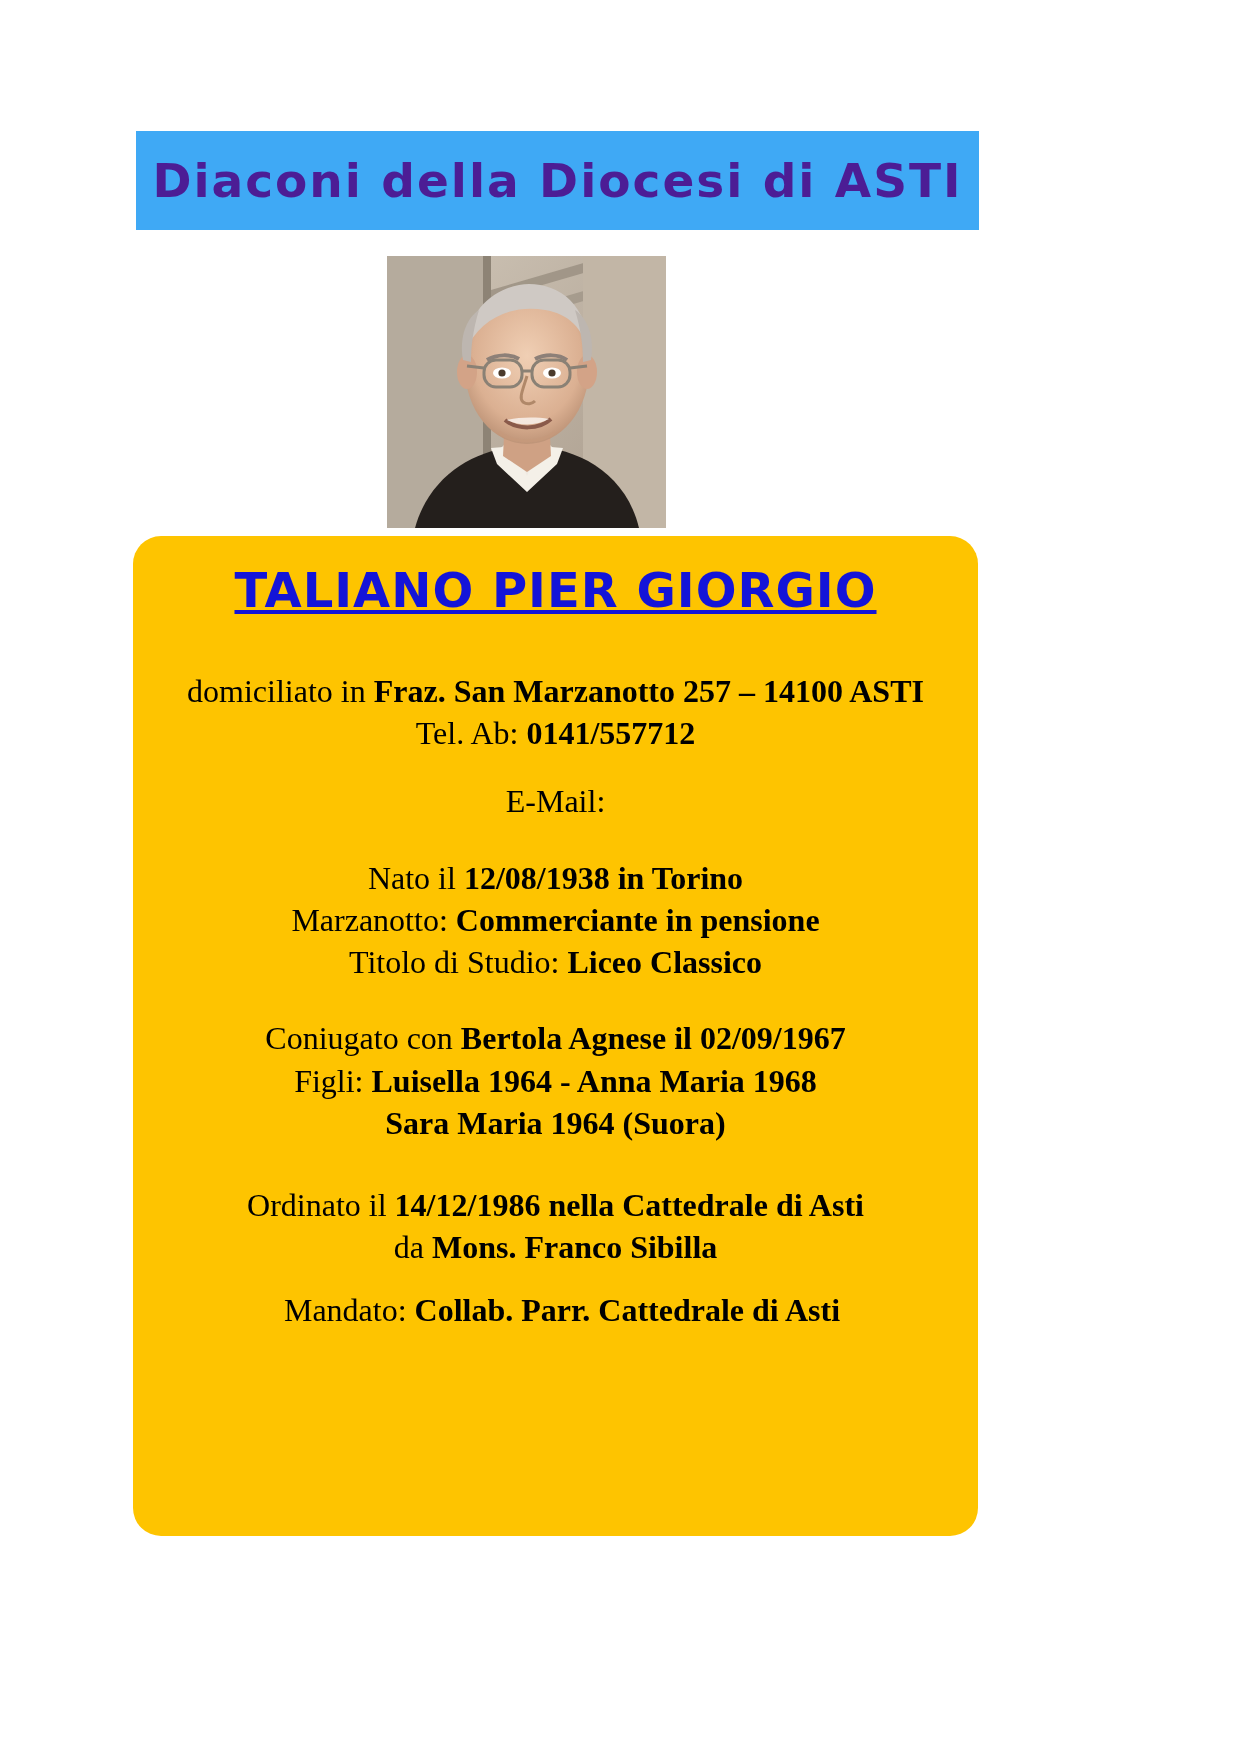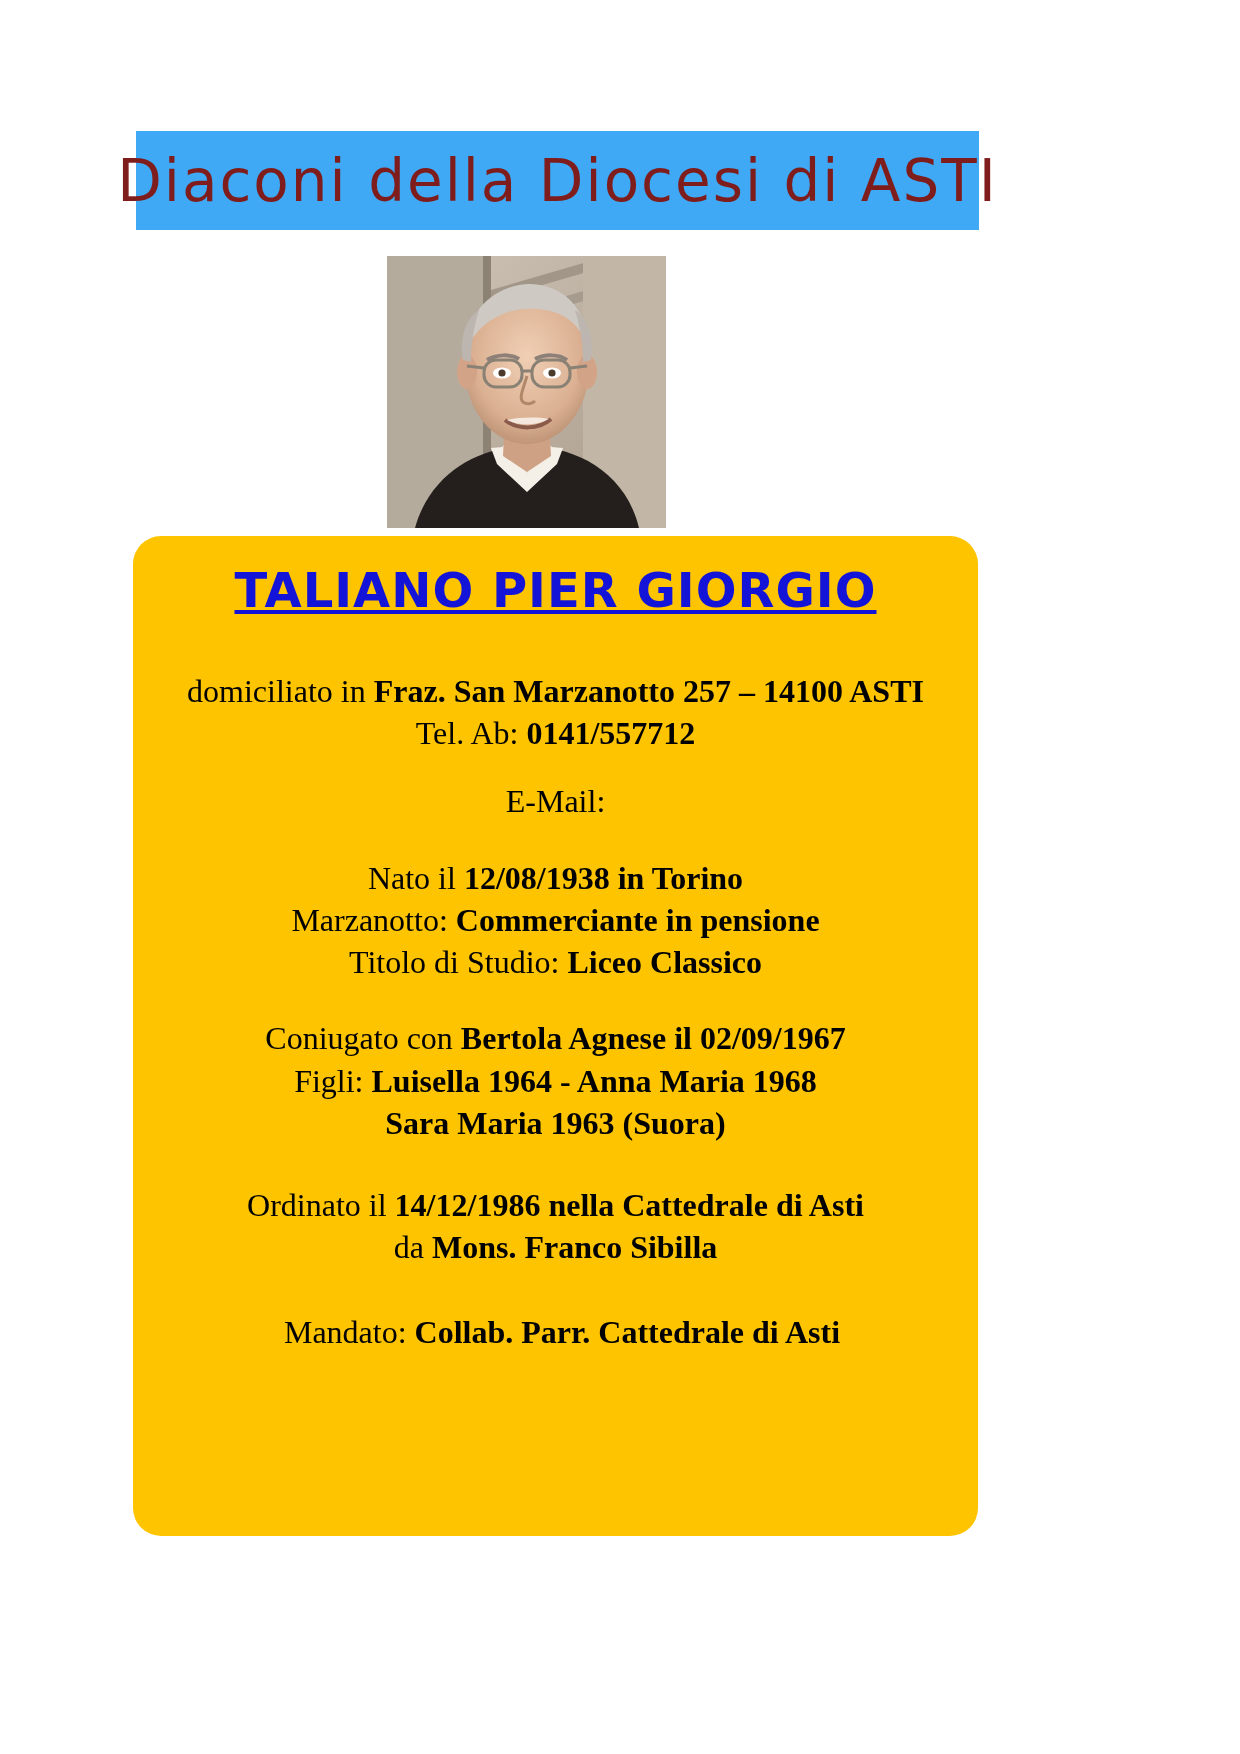--- a/index.html
+++ b/index.html
@@ -29,23 +29,23 @@
     top: 131px;
     width: 843px;
     height: 99px;
     background: #3fa9f5;
     display: flex;
     align-items: center;
     justify-content: center;
   }
   .header-title {
     font-family: "DejaVu Sans", sans-serif;
-    font-weight: normal;
-    font-size: 58px;
-    color: #7f1d1d;
+    font-weight: bold;
+    font-size: 47px;
+    color: #4c1d95;
     letter-spacing: 2px;
     white-space: nowrap;
   }
 
   
   .photo-frame {
     position: absolute;
     left: 387px;
     top: 256px;
     width: 279px;
@@ -79,21 +79,21 @@
     color: #000000;
     font-size: 32px;
     line-height: 1.32;
   }
   .block b { font-weight: bold; }
   .addr-block { margin-top: 52px; }
   .email-block { margin-top: 26px; }
   .bio-block { margin-top: 34px; }
   .family-block { margin-top: 34px; }
   .ordination-block { margin-top: 40px; }
-  .mandate-block { margin-top: 42px; padding-left: 13px; }
+  .mandate-block { margin-top: 20px; padding-left: 13px; }
 </style>
 </head>
 <body>
 
 <div class="page">
 
   <div class="header-banner">
     <div class="header-title">Diaconi della Diocesi di ASTI</div>
   </div>
 
@@ -188,21 +188,21 @@
     </div>
 
     <div class="block family-block">
       <div>
         <span>Coniugato con </span><b>Bertola Agnese il 02/09/1967</b>
       </div>
       <div>
         <span>Figli: </span><b>Luisella 1964 - Anna Maria 1968</b>
       </div>
       <div>
-        <b>Sara Maria 1963 (Suora)</b>
+        <b>Sara Maria 1964 (Suora)</b>
       </div>
     </div>
 
     <div class="block ordination-block">
       <div>
         <span>Ordinato il </span><b>14/12/1986 nella Cattedrale di Asti</b>
       </div>
       <div>
         <span>da </span><b>Mons. Franco Sibilla</b>
       </div>

